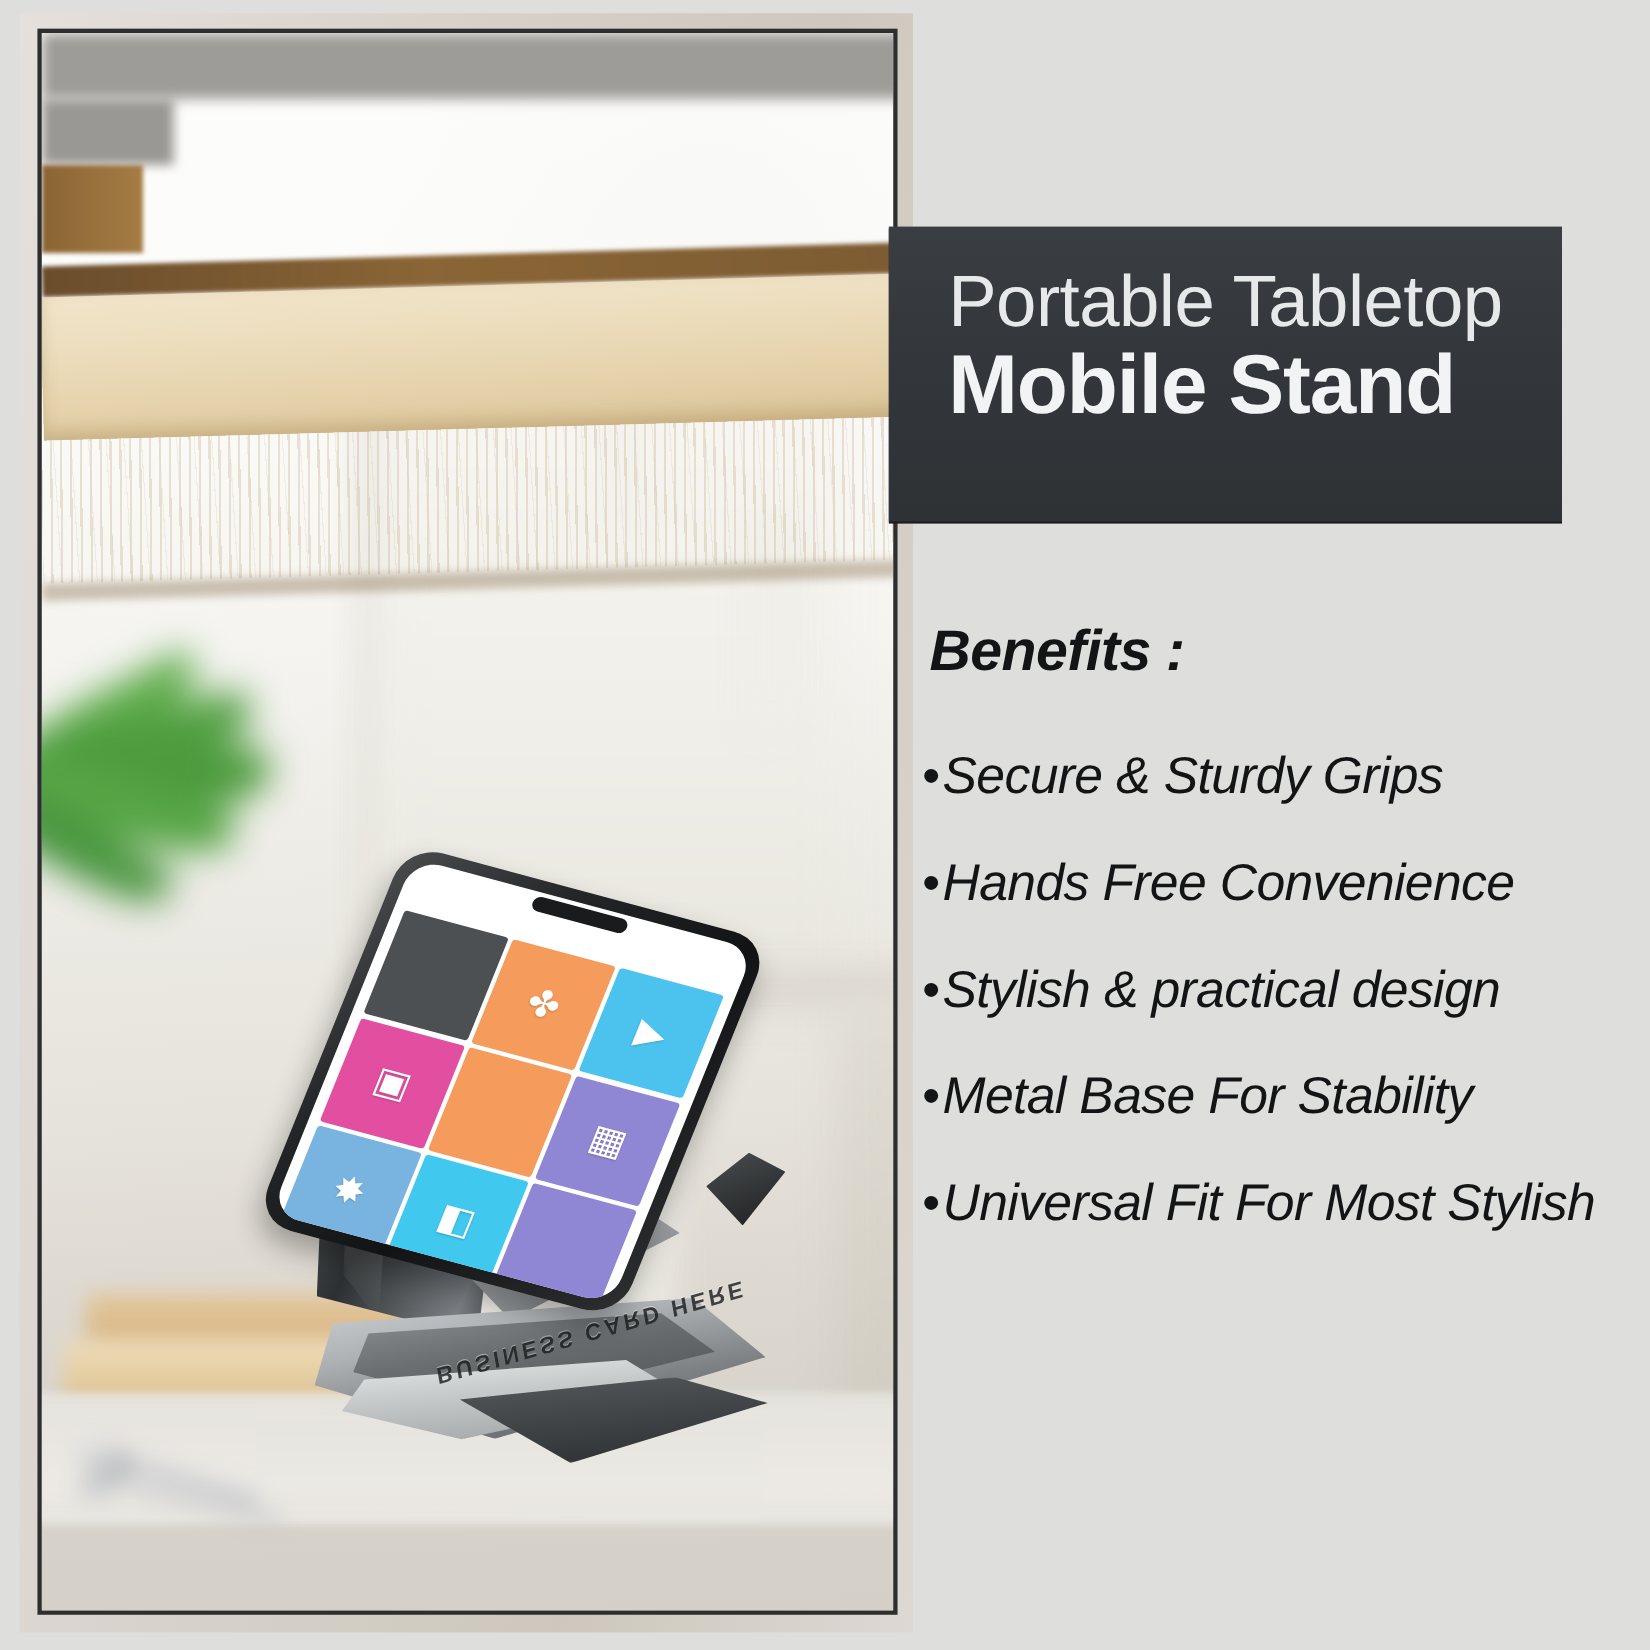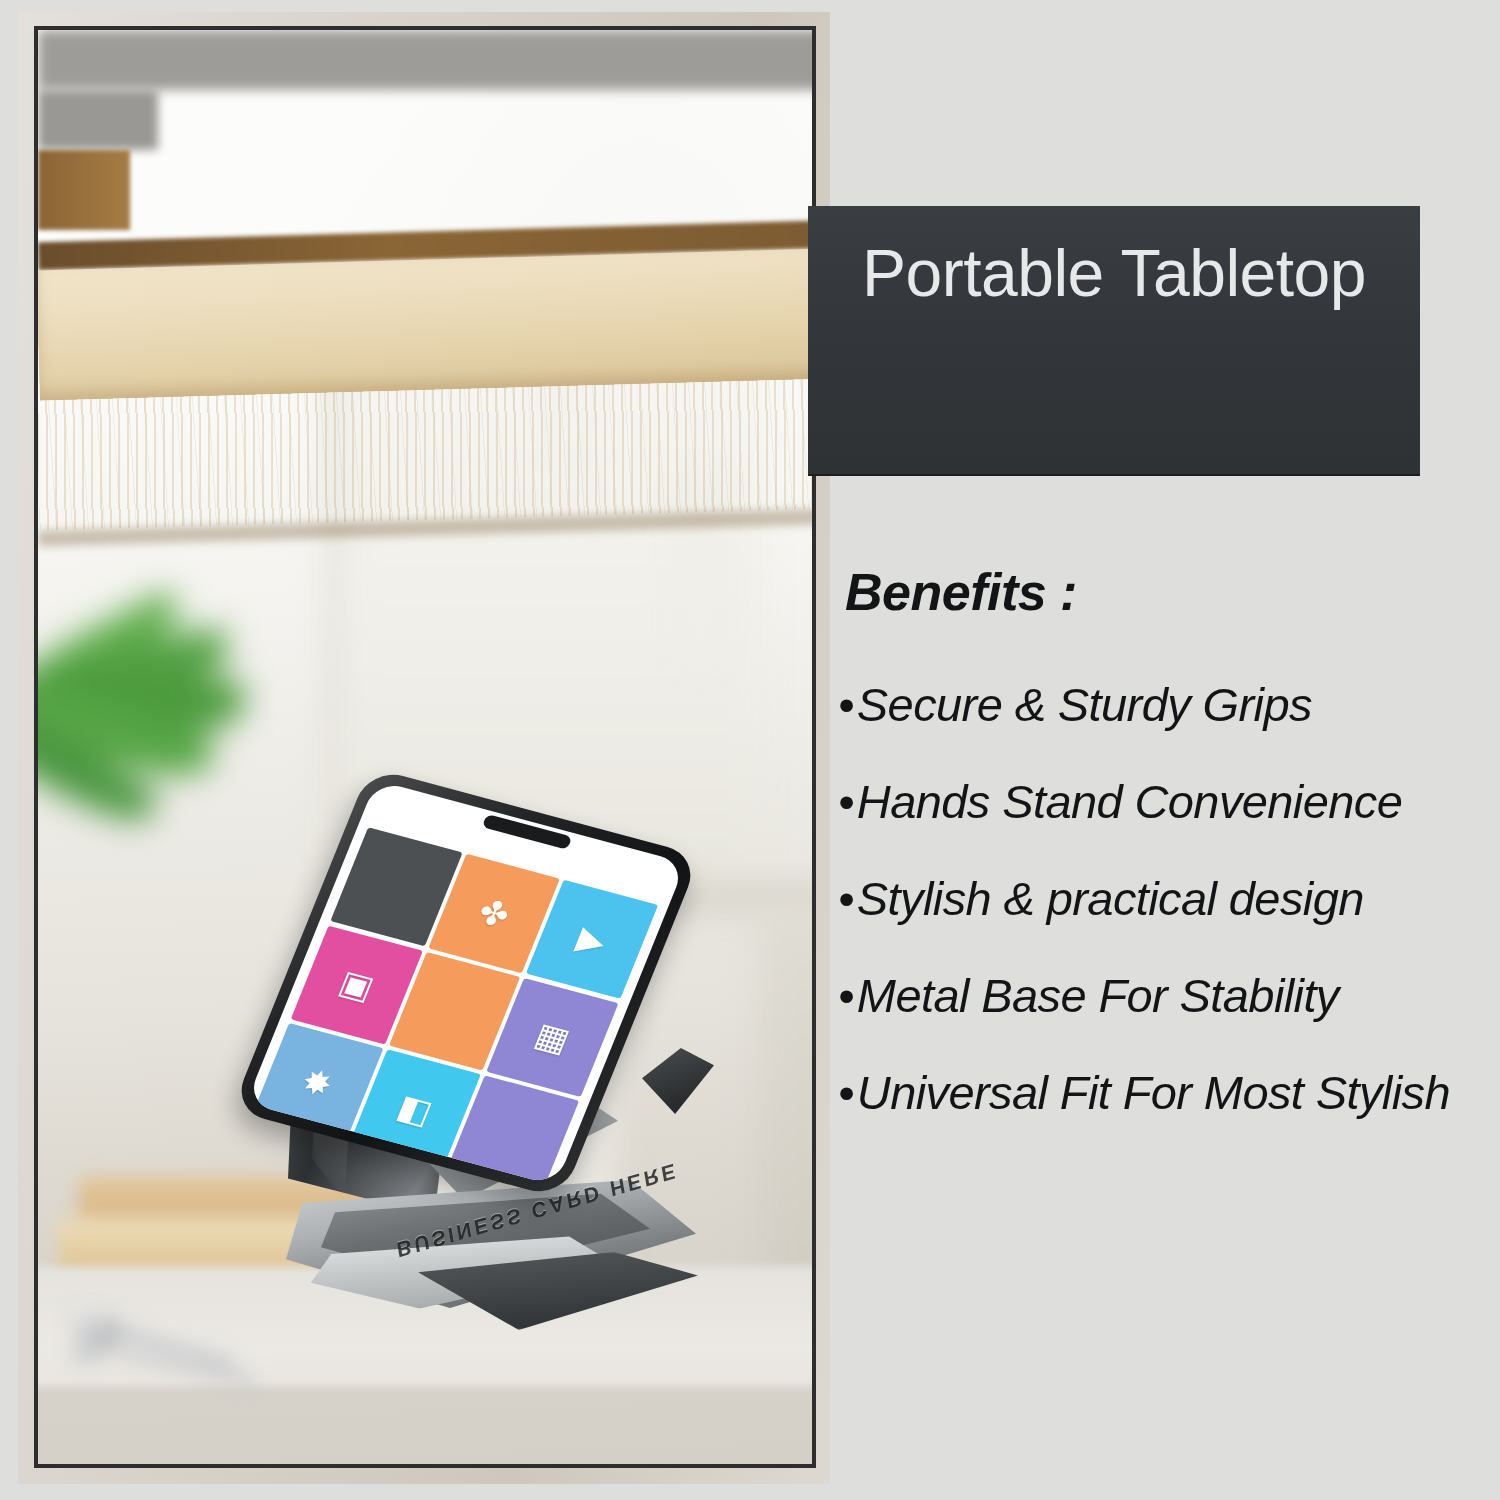--- a/index.html
+++ b/index.html
@@ -317,32 +317,33 @@
           </div>
         </div>
       </div>
 
     </div>
   </div>
 </div>
 
 <div id="title-banner">
   <div id="title-l1">Portable Tabletop</div>
+  <div id="title-l2">Mobile Stand</div>
 </div>
 
 <div id="benefits">
   <div id="benefits-heading">Benefits :</div>
   <ul id="benefits-list">
       <li>
         <span class="bullet">•</span>
         <span class="btext">Secure &amp; Sturdy Grips</span>
       </li>
       <li>
         <span class="bullet">•</span>
-        <span class="btext">Hands Stand Convenience</span>
+        <span class="btext">Hands Free Convenience</span>
       </li>
       <li>
         <span class="bullet">•</span>
         <span class="btext">Stylish &amp; practical design</span>
       </li>
       <li>
         <span class="bullet">•</span>
         <span class="btext">Metal Base For Stability</span>
       </li>
       <li>

